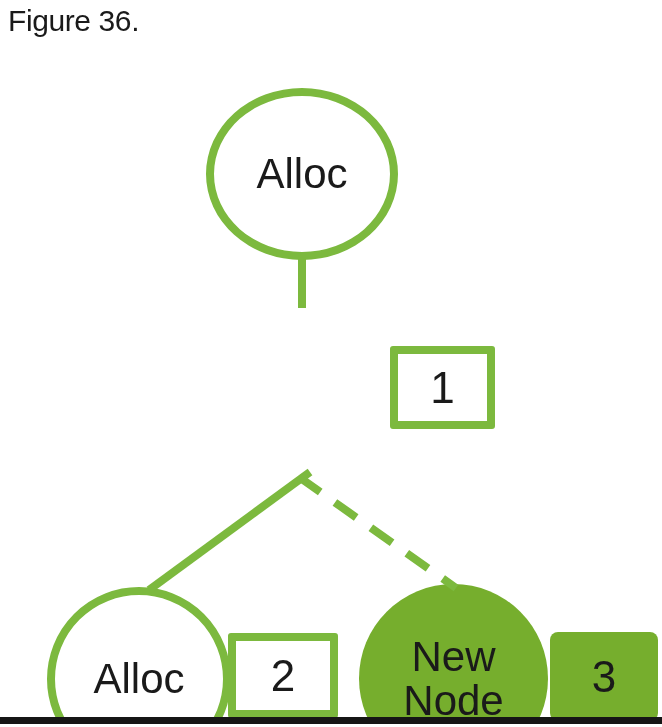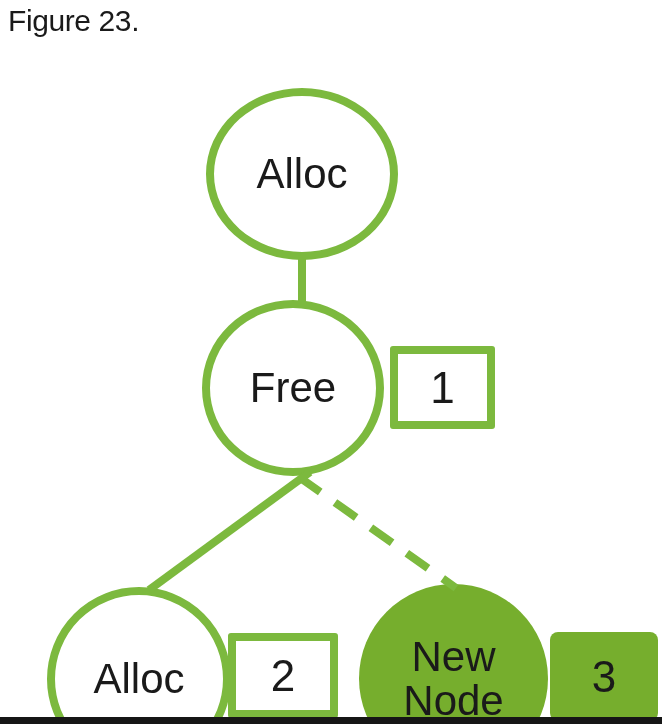--- a/index.html
+++ b/index.html
@@ -60,32 +60,29 @@
   .page-bottom {
     position: absolute; left: 0; top: 717px; width: 662px; height: 10px;
     background: #ffffff; z-index: 6;
   }
   .page-bottom .rule { width: 662px; height: 7px; background: var(--bar, #161616); }
 </style>
 </head>
 <body style="--outline-green: #7cb93e; --fill-green: #76ae2d; --text: #1a1a1a; --bar: #161616;">
 
 <header class="caption">
-  <span class="fig-label">Figure 23.</span>
+  <span class="fig-label">Figure 36.</span>
 </header>
 
 <div class="diagram">
 
   <div class="node outline root">
     <span>Alloc</span>
   </div>
 
-  <div class="node outline free">
-    <span>Free</span>
-  </div>
 
   <div class="node outline alloc2">
     <span>Alloc</span>
   </div>
 
   <div class="node filled new-alloc">
     <span>New Node</span>
   </div>
 
   <svg class="edges" width="662" height="727" viewBox="0 0 662 727">

